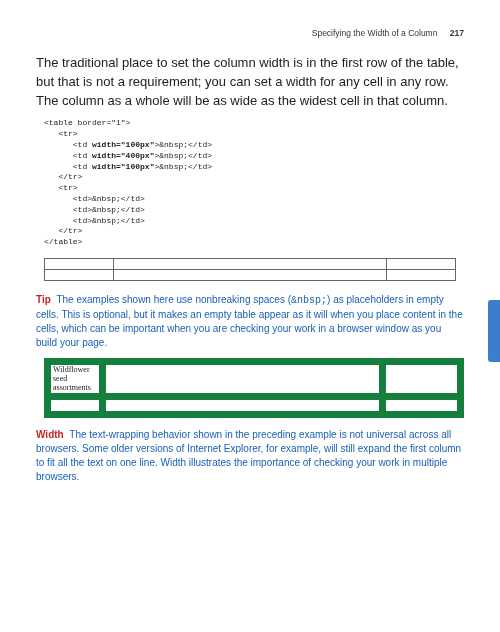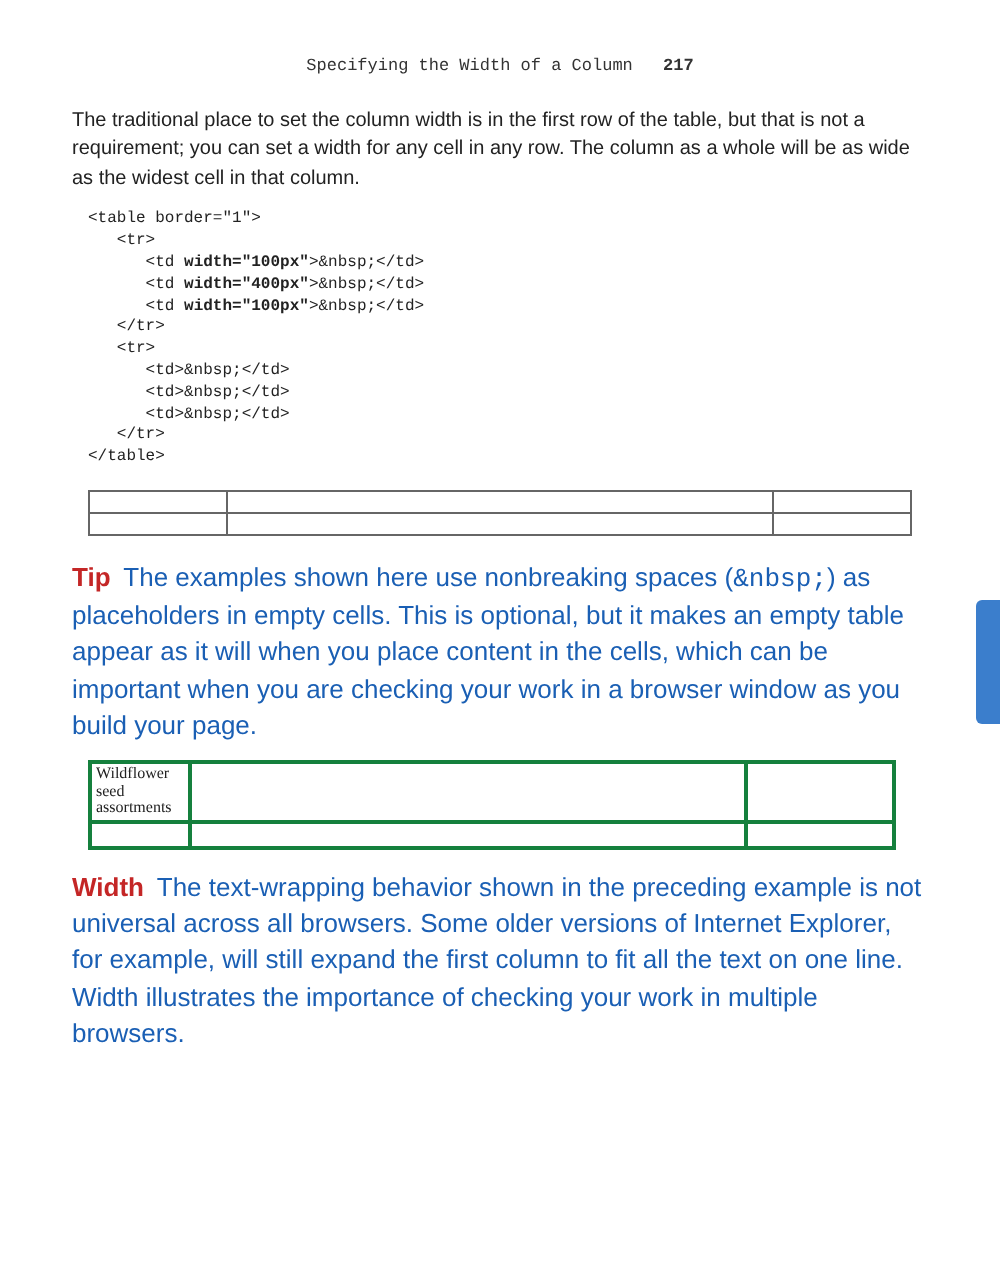--- a/index.html
+++ b/index.html
@@ -12,32 +12,31 @@
     position: relative;
     color: #222;
   }
   .page {
     padding: 28px 36px 20px 36px;
     box-sizing: border-box;
     font-size: 9.2px;
     line-height: 1.4;
   }
   .running-head {
-    text-align: center;
+    text-align: right;
     font-size: 8.5px;
     margin-bottom: 14px;
     color: #333;
-    font-family: Liberation Mono, monospace;
   }
   .running-head .page-num {
     font-weight: bold;
     margin-left: 10px;
   }
   .body-text {
-    font-size: 10px;
+    font-size: 13px;
     line-height: 1.45;
     margin: 6px 0 8px 0;
     color: #222;
   }
   pre.code {
     font-family: Consolas, "Courier New", monospace;
     font-size: 8px;
     line-height: 1.35;
     margin: 4px 0 10px 8px;
     color: #222;
@@ -62,32 +61,32 @@
   .demo-table .w2 { width: 272px; }
   .demo-table .w3 { width: 68px; }
   .demo-table .hblank { height: 10px; }
   .wrap-table {
     border-collapse: collapse;
     margin: 8px 0 10px 8px;
     table-layout: fixed;
     border: 1px solid #666;
   }
   .wrap-table td {
-    border: 2px solid #15803d;
+    border: 7px solid #15803d;
     font-family: "Times New Roman", serif;
     font-size: 8px;
     line-height: 1.1;
     vertical-align: top;
     padding: 1px 2px;
   }
   .wrap-table .c1 { width: 44px; }
   .wrap-table .c2 { width: 272px; }
   .wrap-table .c3 { width: 68px; }
   .callout {
-    font-size: 13px;
+    font-size: 10px;
     line-height: 1.4;
     color: #1a5fb4;
     margin: 4px 0 8px 0;
   }
   .callout .label {
     font-weight: bold;
     color: #c42626;
     margin-right: 3px;
   }
   .callout .mono {

